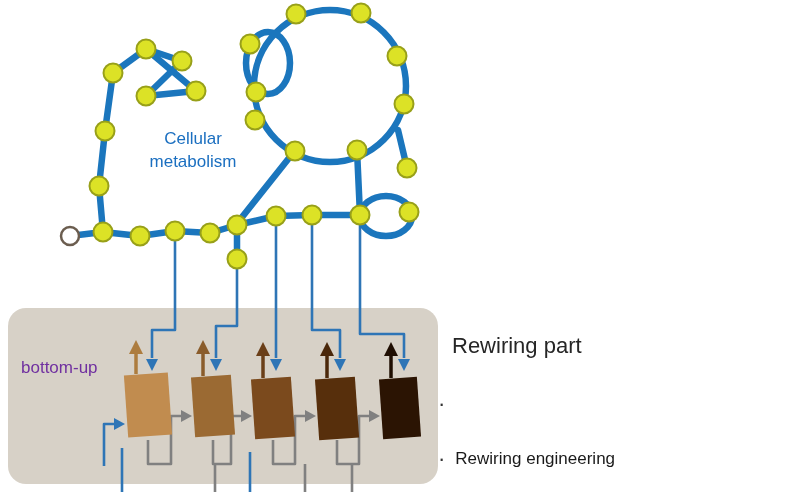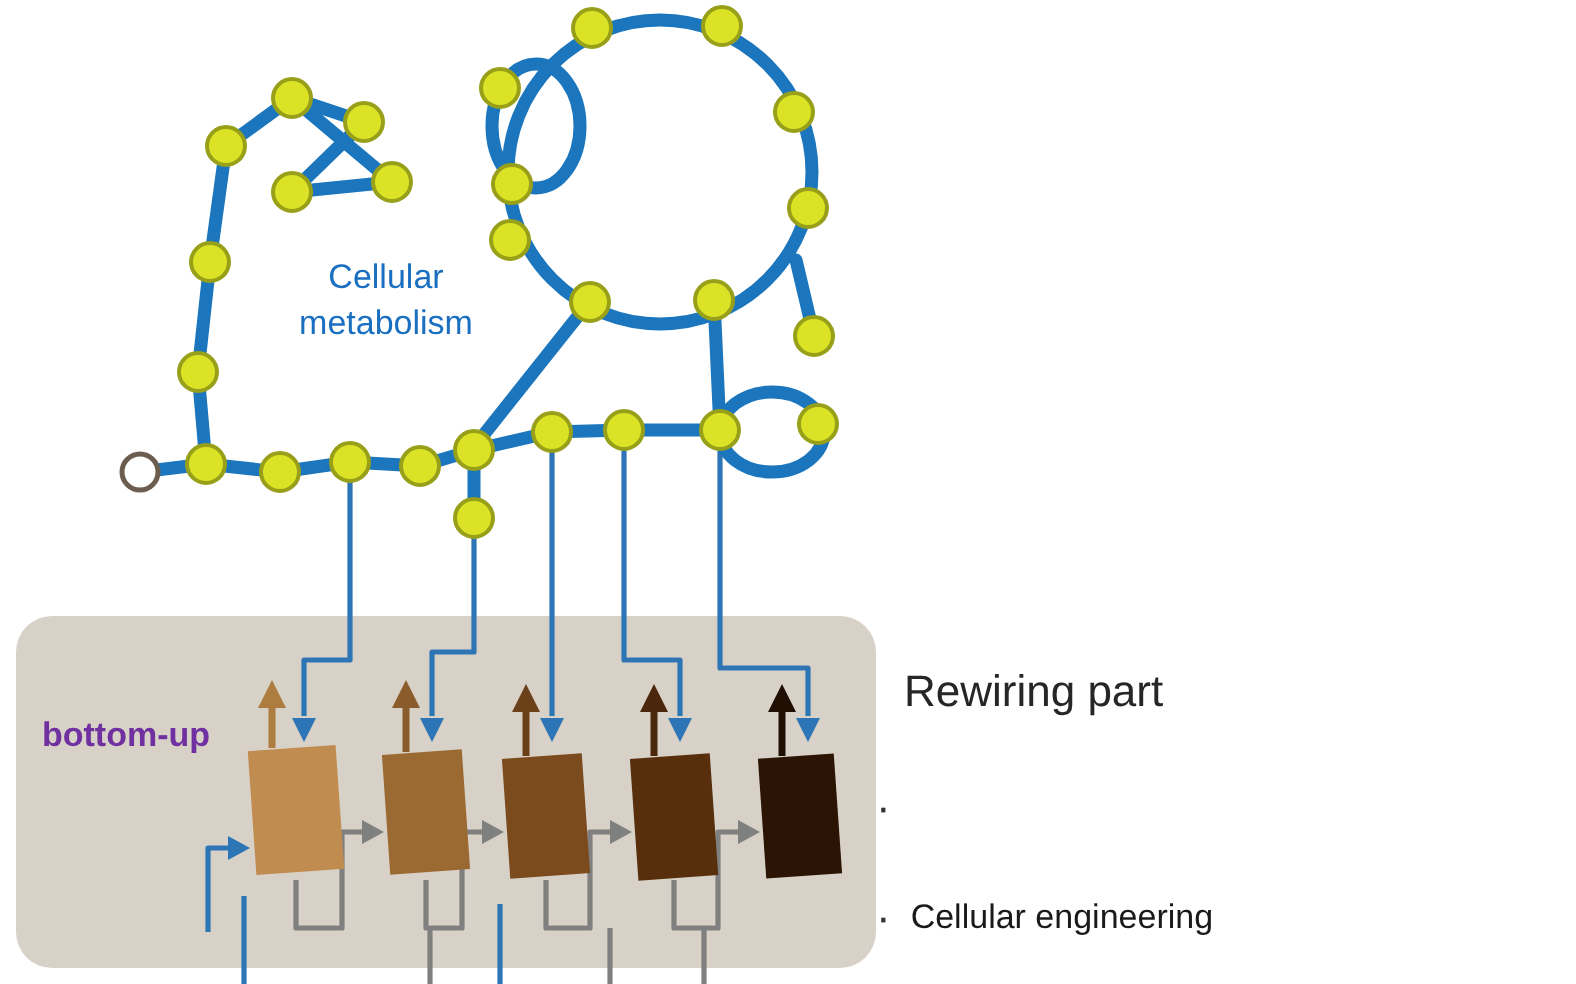--- a/index.html
+++ b/index.html
@@ -3,21 +3,21 @@
 <meta charset="utf-8">
 <style>
   html,body { margin:0; padding:0; background:#ffffff; }
   .canvas {
     position:relative; width:788px; height:492px; overflow:hidden;
     background:#ffffff; font-family:"Liberation Sans", sans-serif;
   }
   .canvas svg { position:absolute; left:0; top:0; }
   .overlay { position:absolute; white-space:pre-line; }
   .net-label  { color:#1b6fc0; font-size:17px; line-height:1.35; text-align:center; width:100px; }
-  .purple-lbl { color:#7030a0; font-size:17px; line-height:1.3;  text-align:center;font-weight:bold; }
+  .purple-lbl { color:#7030a0; font-size:17px; line-height:1.3;  text-align:center; }
   .rew-title  { color:#262626; font-size:22px; }
   .rew-list   { color:#1a1a1a; font-size:17px; }
   .rew-item   { display:flex; align-items:center; margin-bottom:15px; }
   .bullet     { font-size:22px; line-height:20px; margin-right:10px; color:#333; }
 </style>
 </head>
 <body>
 
 <div class="canvas">
 
@@ -139,18 +139,18 @@
 
 
   <div class="overlay rew-title" style="left:452px; top:333px;">Rewiring part</div>
 
   <div class="overlay rew-list" style="left:438px; top:374px;">
     <div class="rew-item">
       <span class="bullet">·</span>
     </div>
     <div class="rew-item">
       <span class="bullet">·</span>
-      <span>Cellular engineering</span>
+      <span>Rewiring engineering</span>
     </div>
     
   </div>
 
 </div>
 
 </body></html>

